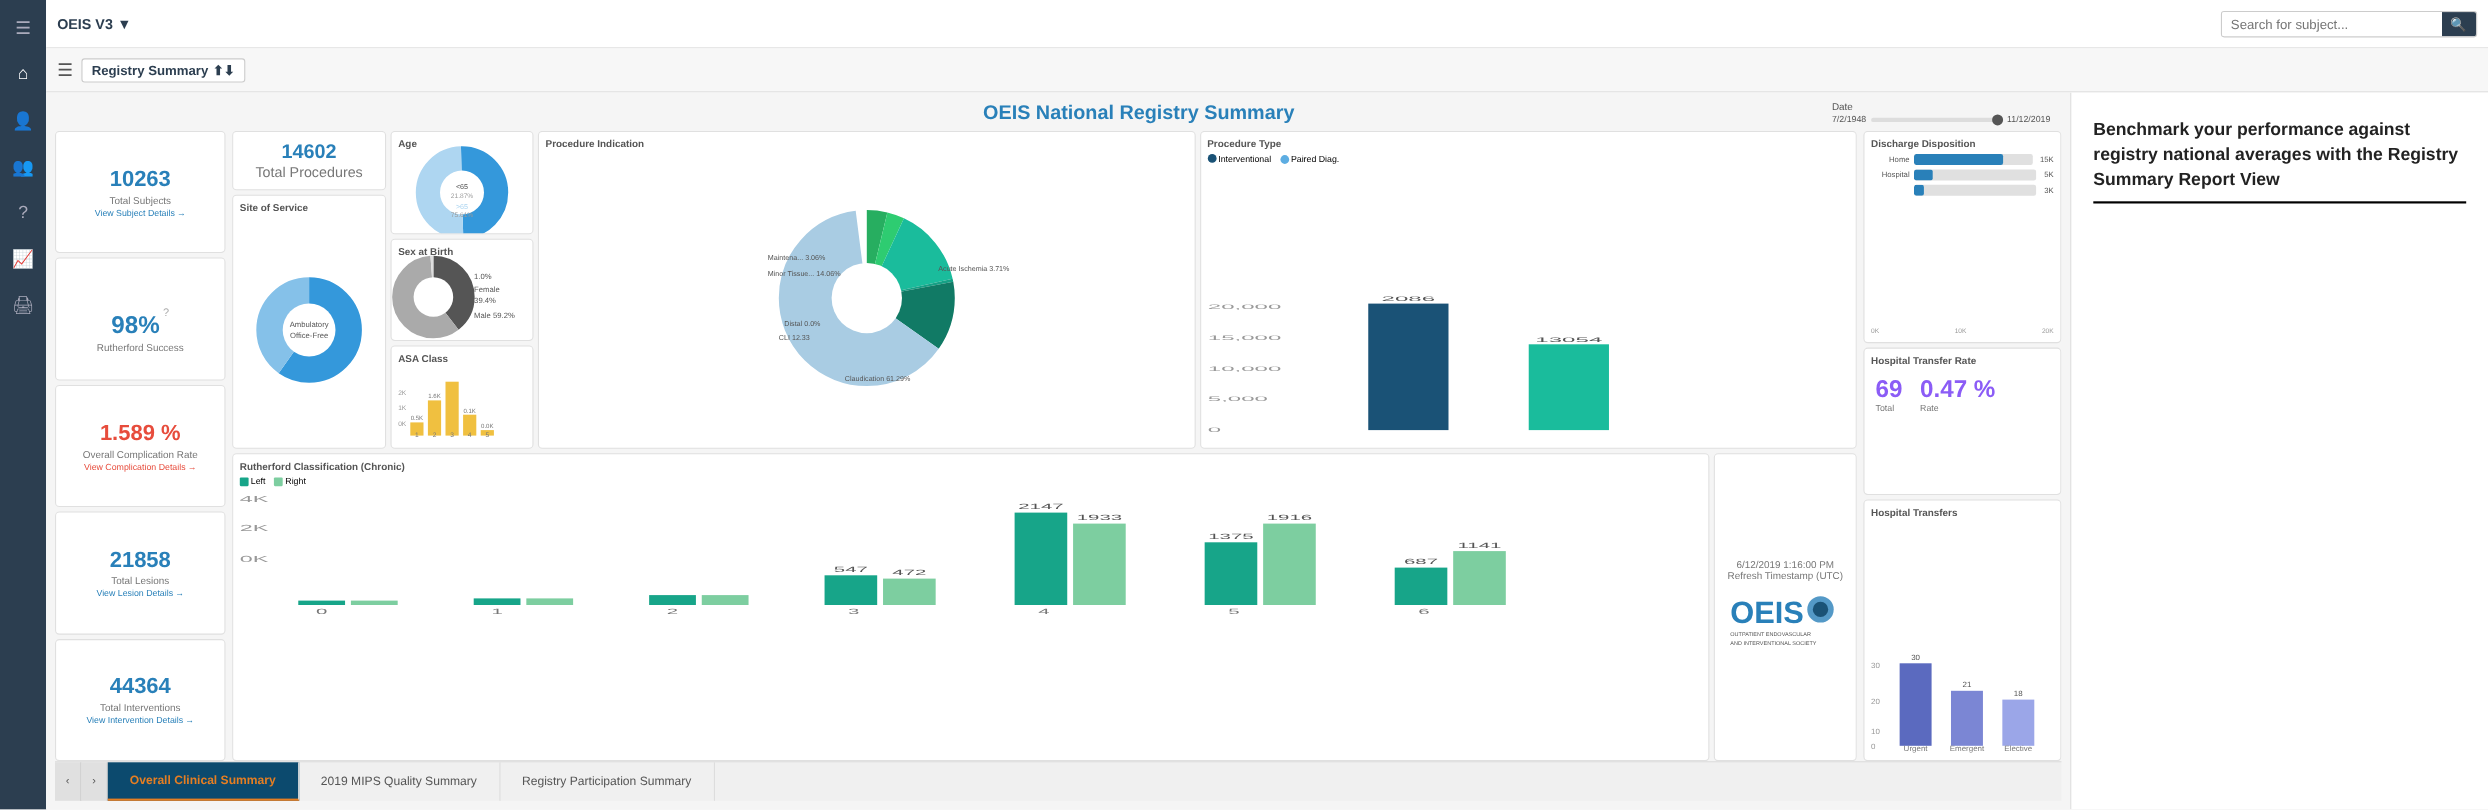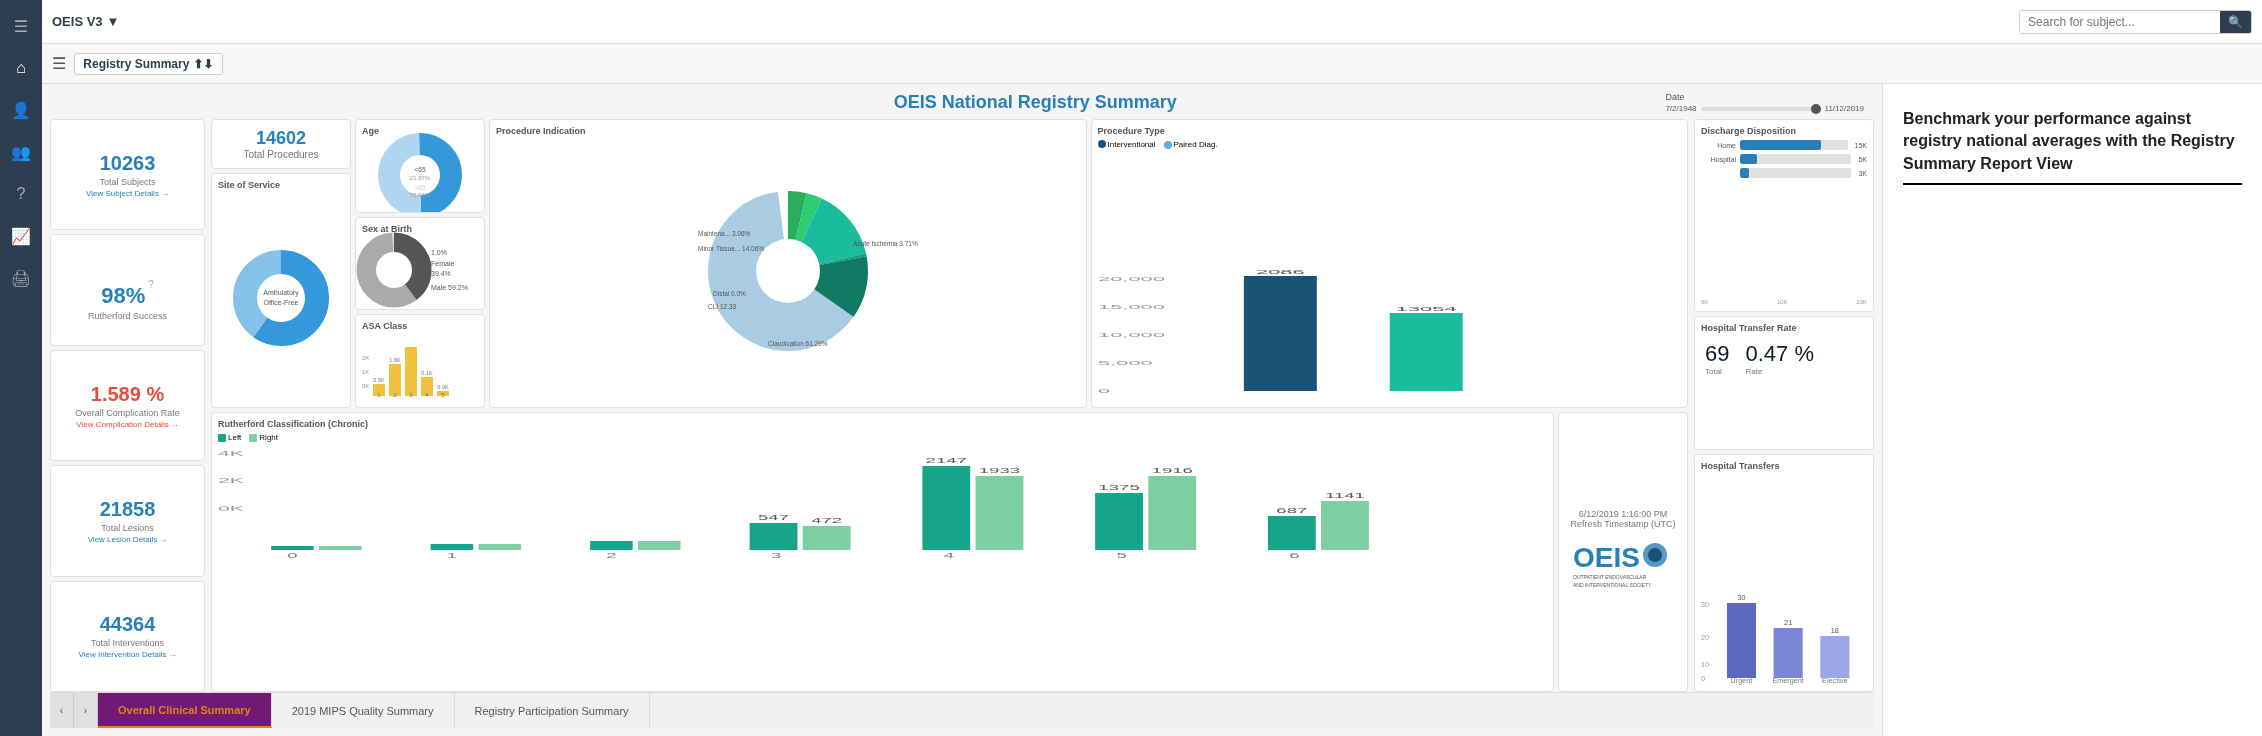--- a/index.html
+++ b/index.html
@@ -323,22 +323,22 @@
 
     
     .transfer-rate {
       display: flex;
       gap: 16px;
       align-items: flex-end;
       padding: 4px;
     }
     .transfer-number {
       font-size: 22px;
-      font-weight: normal;
-      color: #0f172a;
+      font-weight: bold;
+      color: #8b5cf6;
     }
     .transfer-sub {
       font-size: 8px;
       color: #777;
     }
 
     
     #tabs-bar {
       height: 36px;
       background: #f0f0f0;
@@ -361,21 +361,21 @@
     .tab {
       padding: 0 20px;
       display: flex;
       align-items: center;
       font-size: 11px;
       cursor: pointer;
       border-right: 1px solid #ddd;
       color: #555;
     }
     .tab.active {
-      background: #701a75;
+      background: #0c4a6e;
       color: #e67e22;
       border-bottom: 2px solid #e67e22;
       font-weight: bold;
     }
 
     
     #info-panel {
       width: 380px;
       background: #fff;
       border-left: 1px solid #ddd;
@@ -501,21 +501,21 @@
         </div>
 
         <div id="mid-col">
 
           <div id="mid-top">
 
             <div style="display:flex;flex-direction:column;gap:4px;width:140px;flex-shrink:0;">
 
               <div class="stat-card" style="flex:0 0 auto;padding:8px;">
                 <div style="font-size:18px;font-weight:bold;color:#2980b9;">14602</div>
-                <div style="font-size:10px;color:#777;">Total Procedures</div>
+                <div style="font-size:13px;color:#777;">Total Procedures</div>
               </div>
 
               <div class="chart-card" style="flex:1;">
                 <div class="chart-title">Site of Service</div>
                 <div style="display:flex;align-items:center;justify-content:center;flex:1;">
                   <svg width="80" height="80" viewBox="0 0 80 80">
                     <circle cx="40" cy="40" r="32" fill="none" stroke="#3498db" stroke-width="32" stroke-dasharray="120 81" stroke-dashoffset="0" transform="rotate(-90 40 40)"></circle>
                     <circle cx="40" cy="40" r="32" fill="none" stroke="#85c1e9" stroke-width="32" stroke-dasharray="81 120" stroke-dashoffset="-120" transform="rotate(-90 40 40)"></circle>
                     <circle cx="40" cy="40" r="24" fill="white"></circle>
                     <text x="40" y="37" text-anchor="middle" font-size="7" fill="#555">Ambulatory</text>

